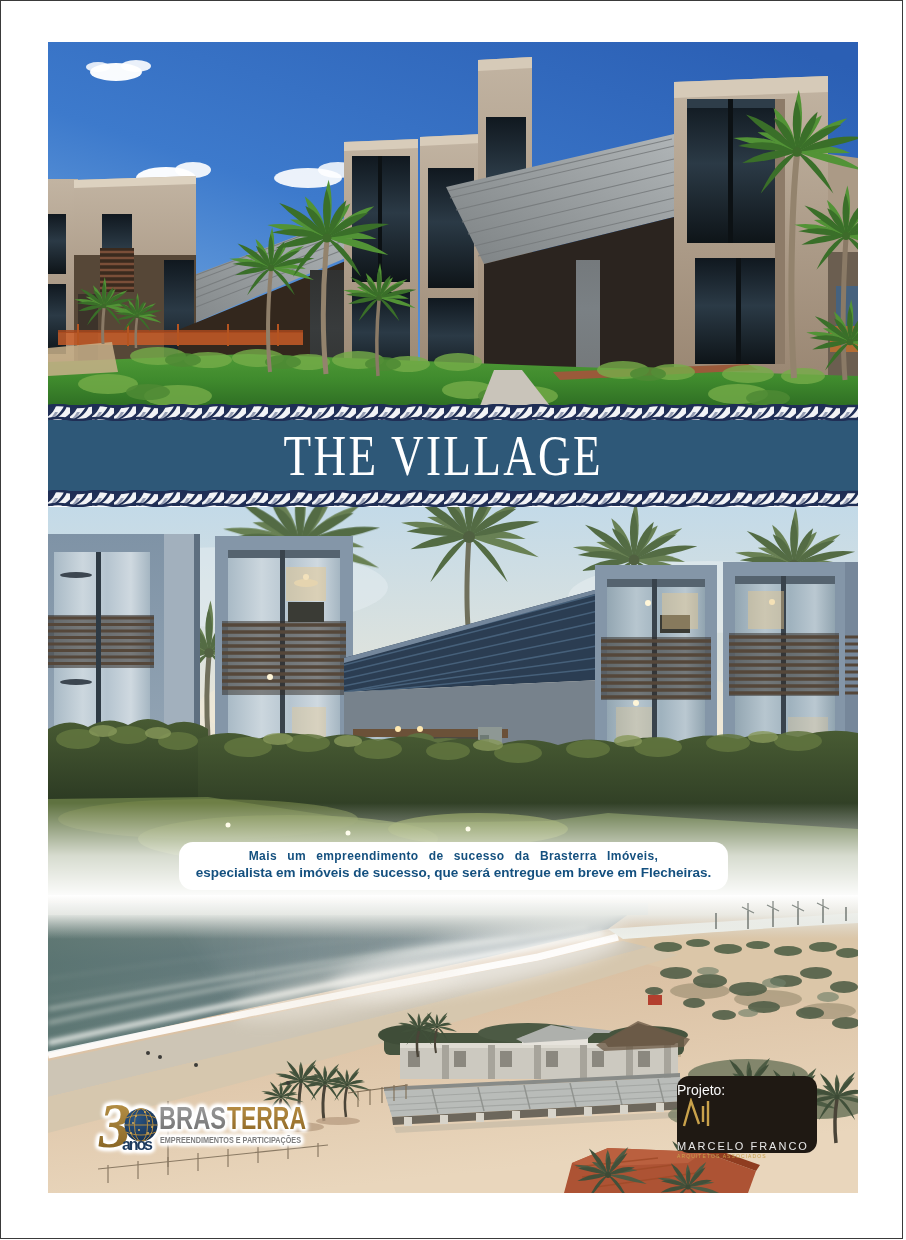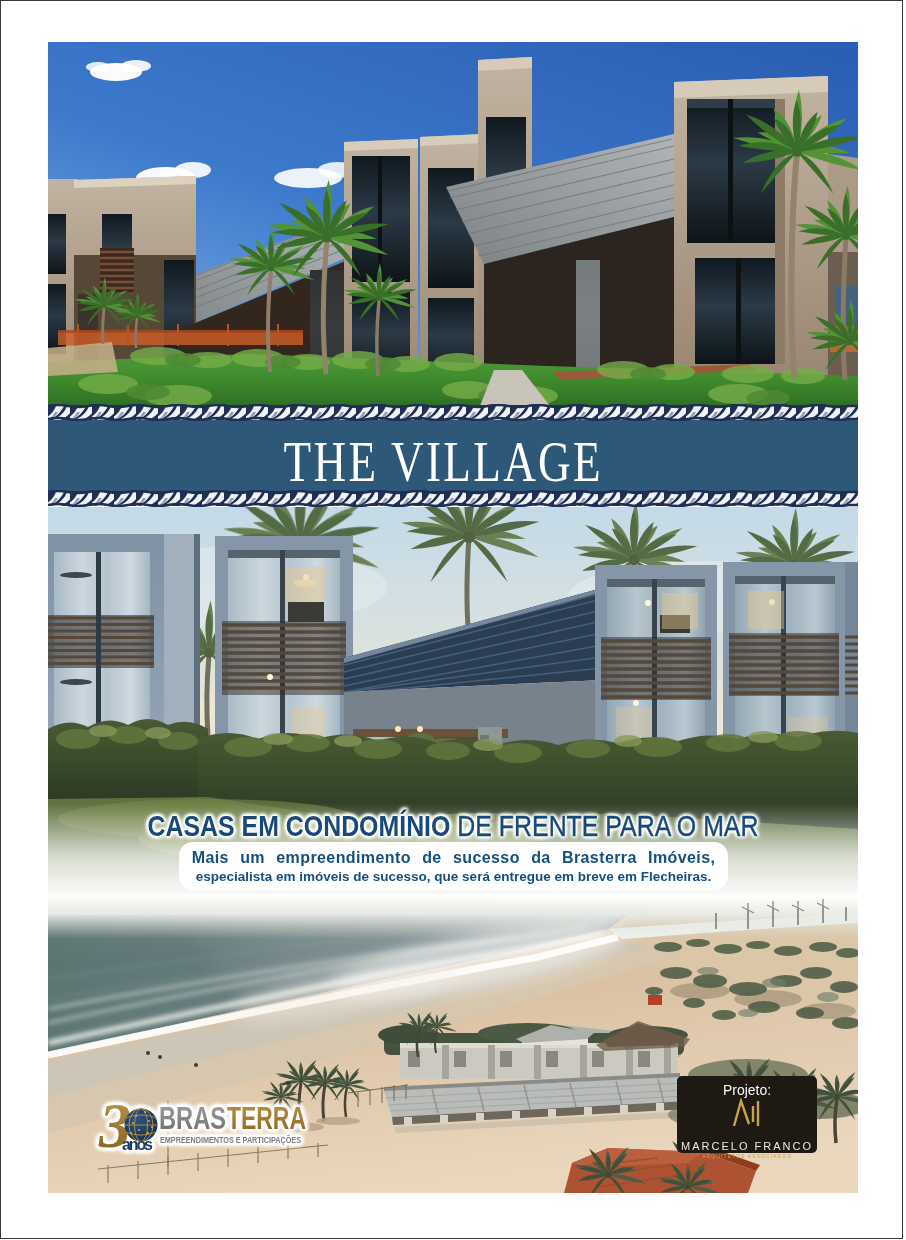--- a/index.html
+++ b/index.html
@@ -2,38 +2,38 @@
 <html><head>
 <meta charset="utf-8">
 <style>
   html,body{margin:0;padding:0;background:#fff;}
   .page{position:relative;width:906px;height:1240px;background:#ffffff;overflow:hidden;
         font-family:"Liberation Sans",sans-serif;}
   .frame{position:absolute;left:0;top:0;width:901px;height:1237px;border:1px solid #3a3a3a;z-index:50;pointer-events:none;}
   .ph{position:absolute;}
   .band{position:absolute;left:48px;top:404px;width:810px;height:103px;z-index:5;}
   .bandfill{position:absolute;left:0;top:16px;width:810px;height:71px;background:#2e5878;}
-  .title{position:absolute;left:0;top:16px;width:810px;height:83px;display:flex;align-items:center;justify-content:center;
+  .title{position:absolute;left:0;top:16px;width:810px;height:71px;display:flex;align-items:center;justify-content:center;
          color:#ffffff;font-family:"Liberation Serif",serif;font-size:58px;letter-spacing:3px;font-weight:400;}
   .title span{display:inline-block;transform:translateX(-10px) scaleX(0.778);white-space:nowrap;}
   .rope{position:absolute;left:0;width:810px;height:17px;}
   .rope.r1{top:0;}
   .rope.r2{top:86px;}
   .headline{position:absolute;left:0;top:809px;width:906px;text-align:center;z-index:10;
     font-size:29.5px;color:#18497a;letter-spacing:0px;white-space:nowrap;
     text-shadow:0 0 4px #fff,0 0 4px #fff,0 0 4px #fff,0 0 5px #fff,0 0 5px #fff,0 0 6px #fff,0 0 6px #fff,0 0 3px #fff,0 0 3px #fff,0 0 7px #fff;}
   .headline .hw{display:inline-block;transform:scaleX(0.844);transform-origin:50% 50%;}
   .headline b{font-weight:700;}
   .headline .hw>span{font-weight:400;-webkit-text-stroke:0.4px #18497a;}
   .pill{position:absolute;left:179px;top:842px;width:549px;height:48px;background:#ffffff;border-radius:14px;z-index:10;
         text-align:center;color:#14507f;}
-  .pill .l1{margin-top:7px;font-size:16px;font-weight:700;word-spacing:6.5px;letter-spacing:0.4px;white-space:nowrap;}
+  .pill .l1{margin-top:7px;font-size:12px;font-weight:700;word-spacing:6.5px;letter-spacing:0.4px;white-space:nowrap;}
   .pill .l2{margin-top:2px;font-size:13.5px;font-weight:700;letter-spacing:0px;white-space:nowrap;}
-  .marcelo{position:absolute;left:677px;top:1076px;width:140px;height:77px;background:#1f1913;border-radius:5px;z-index:10;
-           text-align:center;color:#fff;}
+  .marcelo{position:absolute;left:677px;top:1076px;width:140px;height:77px;background:#1f1913;border-radius:12px;z-index:10;
+           color:#fff;}
   .marcelo .p{margin-top:6px;font-size:14px;color:#fafafa;}
   .marcelo .nm{margin-top:8px;font-size:11px;color:#e8e8e8;letter-spacing:2.0px;white-space:nowrap;}
   .marcelo .aa{margin-top:1px;font-size:5px;color:#c9a24b;letter-spacing:1.1px;white-space:nowrap;}
   .bras{position:absolute;left:93px;top:1092px;z-index:10;filter:drop-shadow(0 0 1.5px #fff) drop-shadow(0 0 1.5px #fff) drop-shadow(0 0 1.5px #fff) drop-shadow(0 0 1.5px #fff) drop-shadow(0 0 1px #fff);}
 </style>
 </head>
 <body>
 <div class="page">
 
   <svg class="ph" style="left:48px;top:42px" width="810" height="364" viewBox="0 0 810 364">
@@ -865,21 +865,20 @@
       <path d="M0,2 Q10,0 20,2 T40,2 T60,2 T80,2 T100,2 T120,2 T140,2 T160,2 T180,2 T200,2 T220,2 T240,2 T260,2 T280,2 T300,2 T320,2 T340,2 T360,2 T380,2 T400,2 T420,2 T440,2 T460,2 T480,2 T500,2 T520,2 T540,2 T560,2 T580,2 T600,2 T620,2 T640,2 T660,2 T680,2 T700,2 T720,2 T740,2 T760,2 T780,2 T800,2 L810,2" stroke="#1f2e55" stroke-width="2.5" fill="none"></path>
       <path d="M0,15 Q10,13 20,15 T40,15 T60,15 T80,15 T100,15 T120,15 T140,15 T160,15 T180,15 T200,15 T220,15 T240,15 T260,15 T280,15 T300,15 T320,15 T340,15 T360,15 T380,15 T400,15 T420,15 T440,15 T460,15 T480,15 T500,15 T520,15 T540,15 T560,15 T580,15 T600,15 T620,15 T640,15 T660,15 T680,15 T700,15 T720,15 T740,15 T760,15 T780,15 T800,15 L810,15" stroke="#1f2e55" stroke-width="2.5" fill="none"></path>
     </svg>
     <svg class="rope r2" width="810" height="17" viewBox="0 0 810 17">
       <rect x="0" y="1" width="810" height="15" fill="url(#ropepat)"></rect>
       <path d="M0,2 Q10,0 20,2 T40,2 T60,2 T80,2 T100,2 T120,2 T140,2 T160,2 T180,2 T200,2 T220,2 T240,2 T260,2 T280,2 T300,2 T320,2 T340,2 T360,2 T380,2 T400,2 T420,2 T440,2 T460,2 T480,2 T500,2 T520,2 T540,2 T560,2 T580,2 T600,2 T620,2 T640,2 T660,2 T680,2 T700,2 T720,2 T740,2 T760,2 T780,2 T800,2 L810,2" stroke="#1f2e55" stroke-width="2.5" fill="none"></path>
       <path d="M0,15 Q10,13 20,15 T40,15 T60,15 T80,15 T100,15 T120,15 T140,15 T160,15 T180,15 T200,15 T220,15 T240,15 T260,15 T280,15 T300,15 T320,15 T340,15 T360,15 T380,15 T400,15 T420,15 T440,15 T460,15 T480,15 T500,15 T520,15 T540,15 T560,15 T580,15 T600,15 T620,15 T640,15 T660,15 T680,15 T700,15 T720,15 T740,15 T760,15 T780,15 T800,15 L810,15" stroke="#1f2e55" stroke-width="2.5" fill="none"></path>
     </svg>
   </div>
 
-  <div class="headline"><span class="hw"><b>CASAS EM CONDOMÍNIO</b> <span>DE FRENTE PARA O MAR</span></span></div>
   <div class="pill">
     <div class="l1">Mais um empreendimento de sucesso da Brasterra Imóveis,</div>
     <div class="l2">especialista em imóveis de sucesso, que será entregue em breve em Flecheiras.</div>
   </div>
 
   <div class="bras">
     <svg width="225" height="68" viewBox="0 0 225 68">
       <defs>
         <linearGradient id="goldg" x1="0" y1="0" x2="0" y2="1">
           <stop offset="0" stop-color="#c09a4e"></stop>

